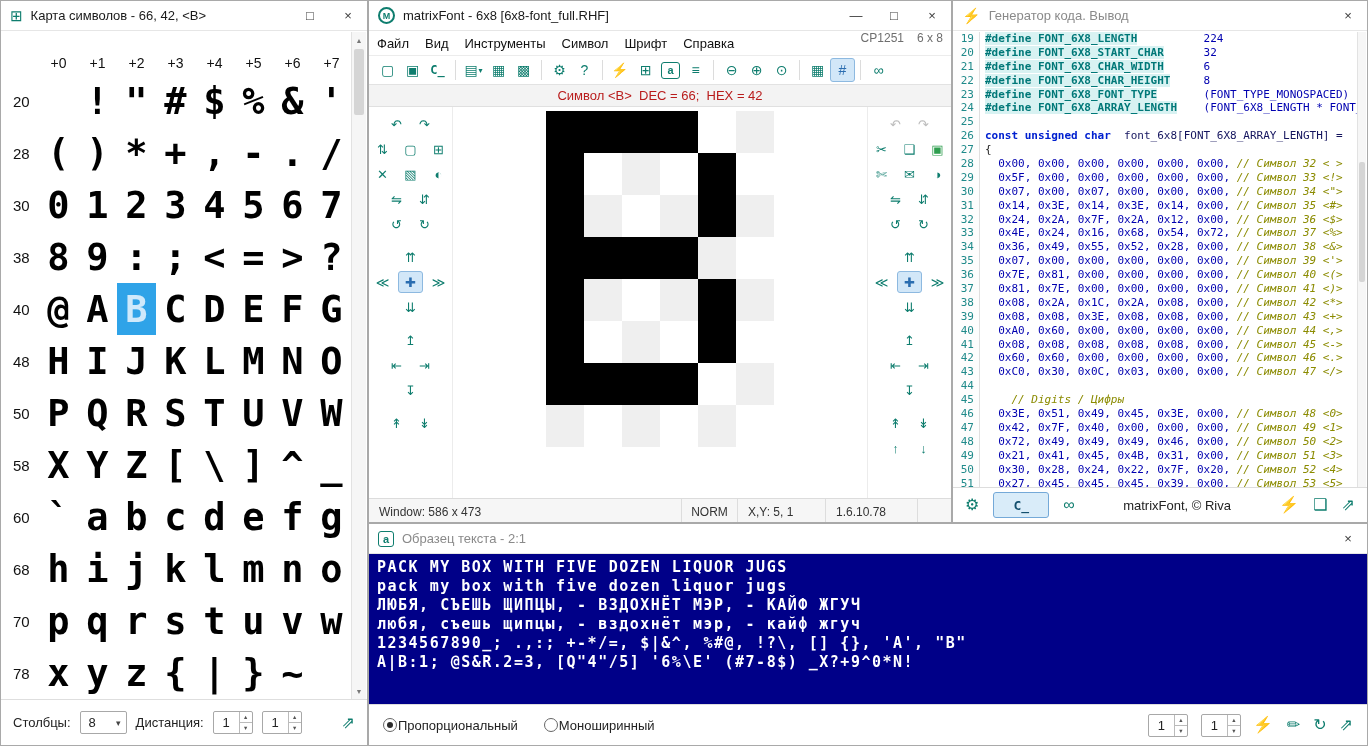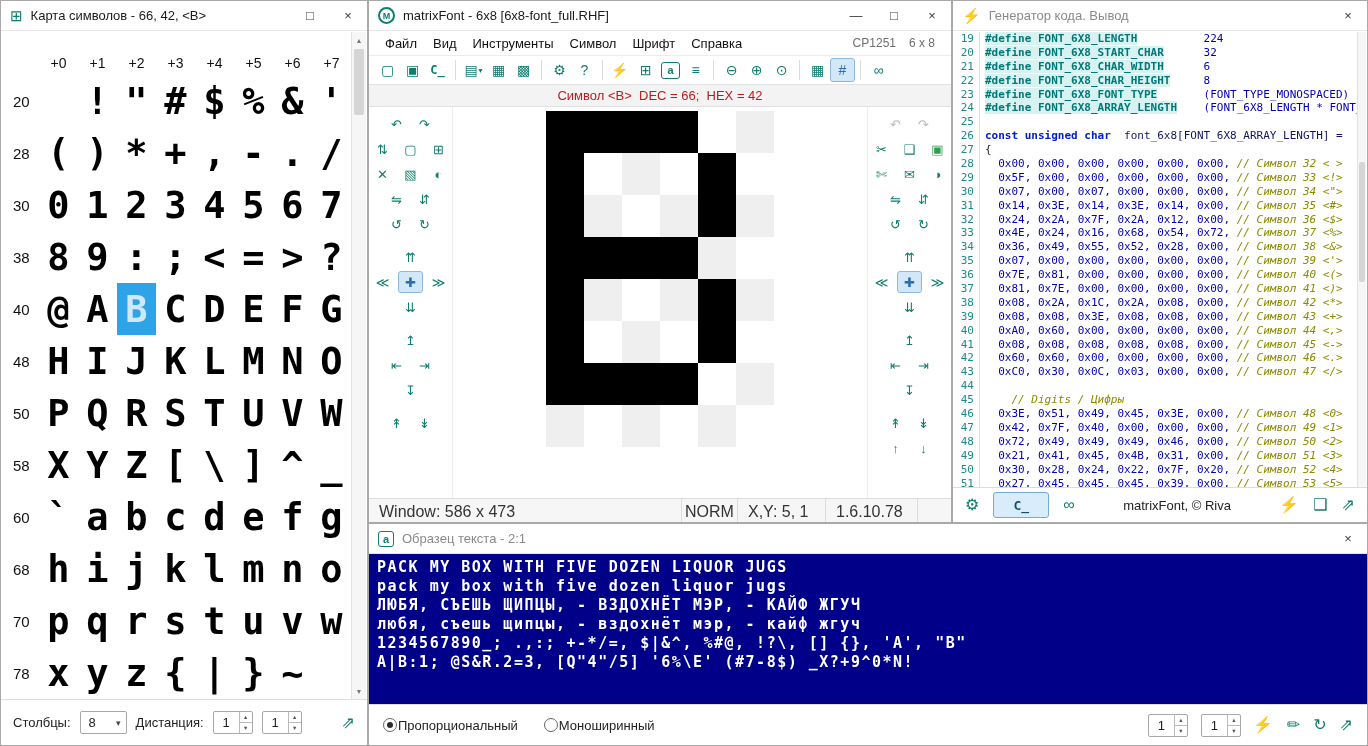--- a/index.html
+++ b/index.html
@@ -36,21 +36,21 @@
   .spinner{width:40px;height:23px;border:1px solid #a8a8a8;border-radius:2px;display:flex;align-items:stretch;background:#fff;}
   .spval{flex:1;text-align:center;font-size:13px;align-self:center;}
   .spcol{width:13px;border-left:1px solid #bbb;display:flex;flex-direction:column;}
   .spcol i{flex:1;font-style:normal;font-size:6.5px;color:#555;display:flex;align-items:center;justify-content:center;}
   .spcol i:first-child{border-bottom:1px solid #bbb;}
   .iconbtn{border:0;background:none;color:var(--accent,#0e7d6e);font-size:16px;line-height:1;font-family:inherit;}
   .push{margin-left:auto;}
 
   
   .ed{left:368px;top:0;width:584px;height:523px;}
-  .menubar{height:24px;display:flex;align-items:center;padding:0 8px;font-size:13px;color:#111;}
+  .menubar{height:24px;display:flex;align-items:flex-start;padding:0 0;font-size:13px;color:#111;}
   .mitem{padding:0 8px;height:24px;display:flex;align-items:center;}
   .minfo{margin-left:auto;display:flex;gap:13px;color:#6e6e6e;font-size:12px;padding-right:8px;}
   .edtoolbar{height:30px;display:flex;align-items:center;padding:0 6px;border-top:1px solid #ececec;border-bottom:1px solid #e2e2e2;}
   .tbtn{min-width:25px;height:24px;border:1px solid transparent;background:none;color:var(--accent,#0e7d6e);font-size:14px;display:flex;align-items:center;justify-content:center;border-radius:3px;font-family:inherit;padding:0 2px;}
   .tbtn.txt{font-family:"DejaVu Sans Mono",monospace;font-weight:bold;font-size:12px;}
   .tbtn.box{min-width:19px;width:19px;height:17px;border:1.5px solid var(--accent,#0e7d6e);font-size:11px;font-weight:bold;margin:0 3px;}
   .tbtn.on{background:#d2e7f8;border-color:#8db9e0;color:#2a6db0;}
   .tcaret{font-size:8px;margin-left:1px;}
   .tsep{width:1px;height:20px;background:#dcdcdc;margin:0 5px;flex:none;}
   .charheader{height:22px;background:#f3f3f3;border-bottom:1px solid #e0e0e0;display:flex;align-items:center;justify-content:center;font-size:13px;color:#b91c1c;white-space:pre;}
@@ -62,21 +62,21 @@
   .pbtn{width:25px;height:22px;border:1px solid transparent;background:none;color:var(--accent,#0e7d6e);font-size:13px;display:flex;align-items:center;justify-content:center;border-radius:3px;font-family:inherit;}
   .pbtn.on{background:#d2e7f8;border-color:#8db9e0;color:#2a6db0;}
   .pbtn.dis{color:#bdbdbd;}
   .pbtn.green{color:#2f9e4f;}
   .pgap{height:5px;}
   .canvaswrap{flex:1;display:flex;justify-content:center;align-items:flex-start;padding-top:4px;}
   .pixelgrid{display:grid;grid-template-columns:repeat(6,38px);grid-auto-rows:42px;}
   .px{background:#fff;}
   .px.alt{background:#efefef;}
   .px.on{background:#000;}
-  .statusbar{height:26px;display:flex;align-items:stretch;background:#f6f6f6;border-top:1px solid #dcdcdc;font-size:16px;color:#333;}
+  .statusbar{height:26px;display:flex;align-items:stretch;background:#f6f6f6;border-top:1px solid #dcdcdc;font-size:12px;color:#333;}
   .scell{display:flex;align-items:center;padding:0 10px;border-left:1px solid #ddd;white-space:nowrap;}
   .scell.first{flex:1;border-left:0;}
   .s-mode{width:56px;justify-content:center;}
   .s-xy{width:88px;text-align:center;}
   .s-ver{width:92px;}
   .s-grip{width:34px;}
 
   
   .cw{left:952px;top:0;width:416px;height:523px;}
   .code-area{position:absolute;left:0;top:31px;right:10px;bottom:35px;overflow:hidden;font-family:"DejaVu Sans Mono",monospace;font-size:11px;line-height:13.9px;background:#fff;}

